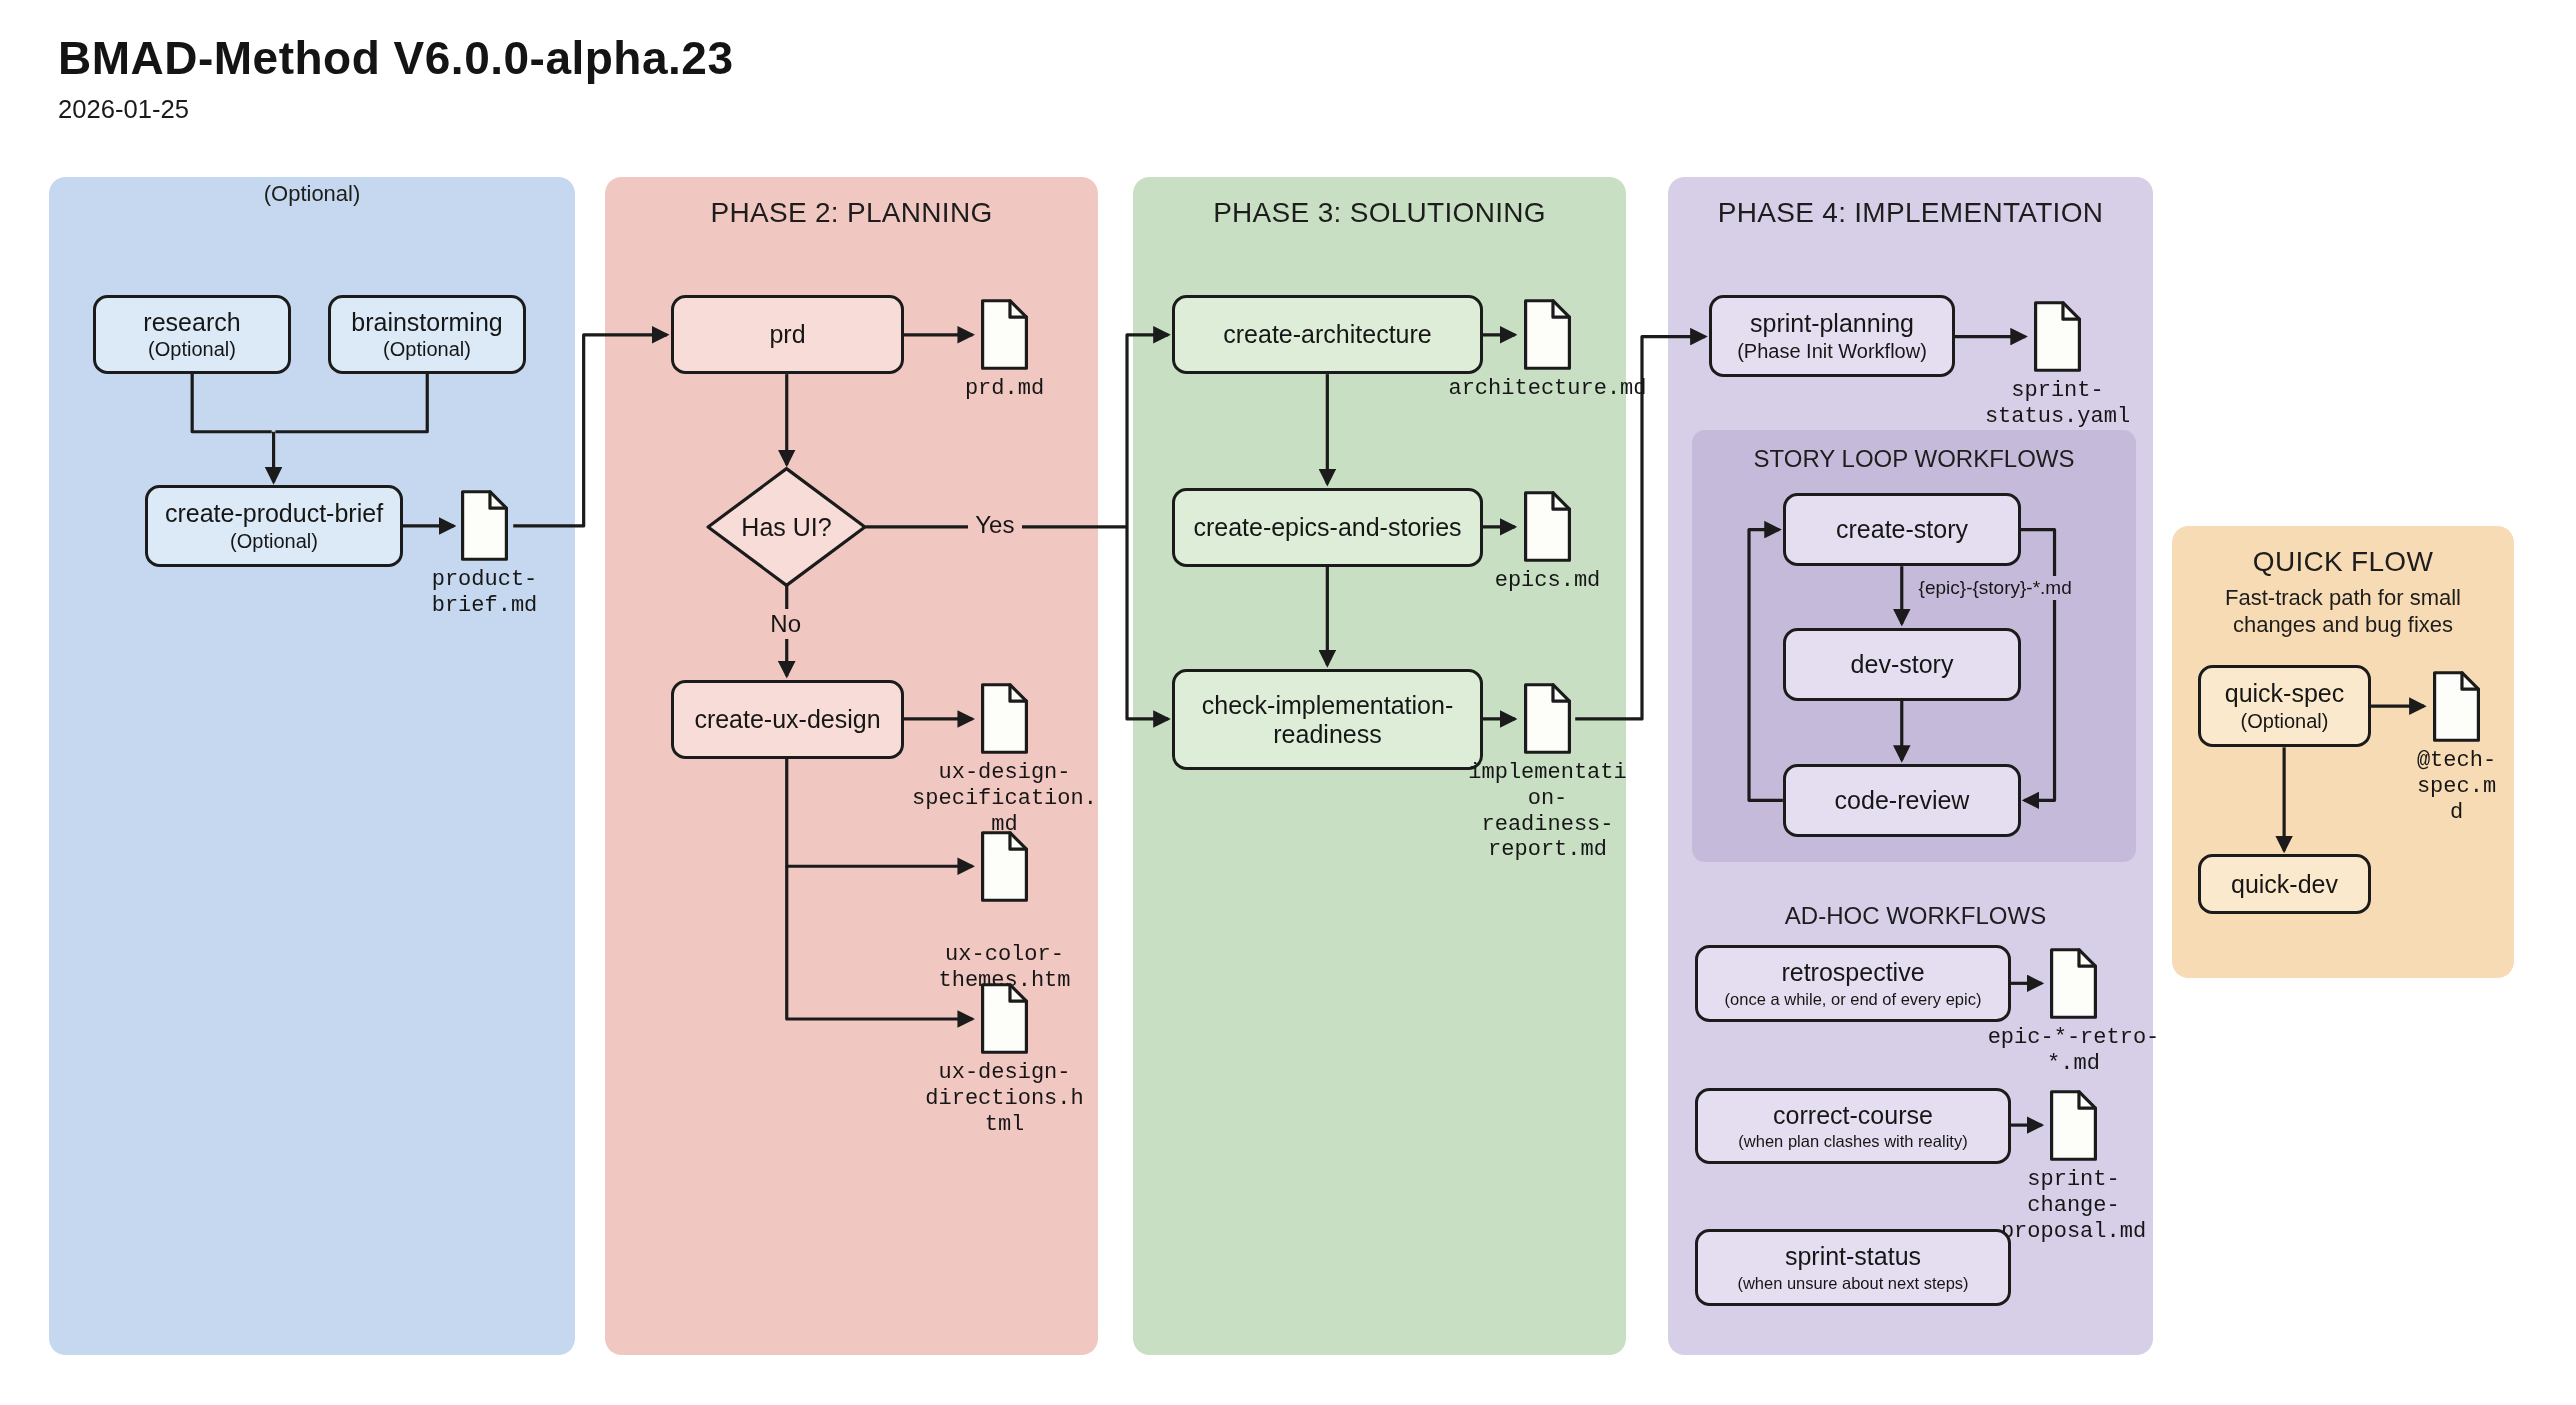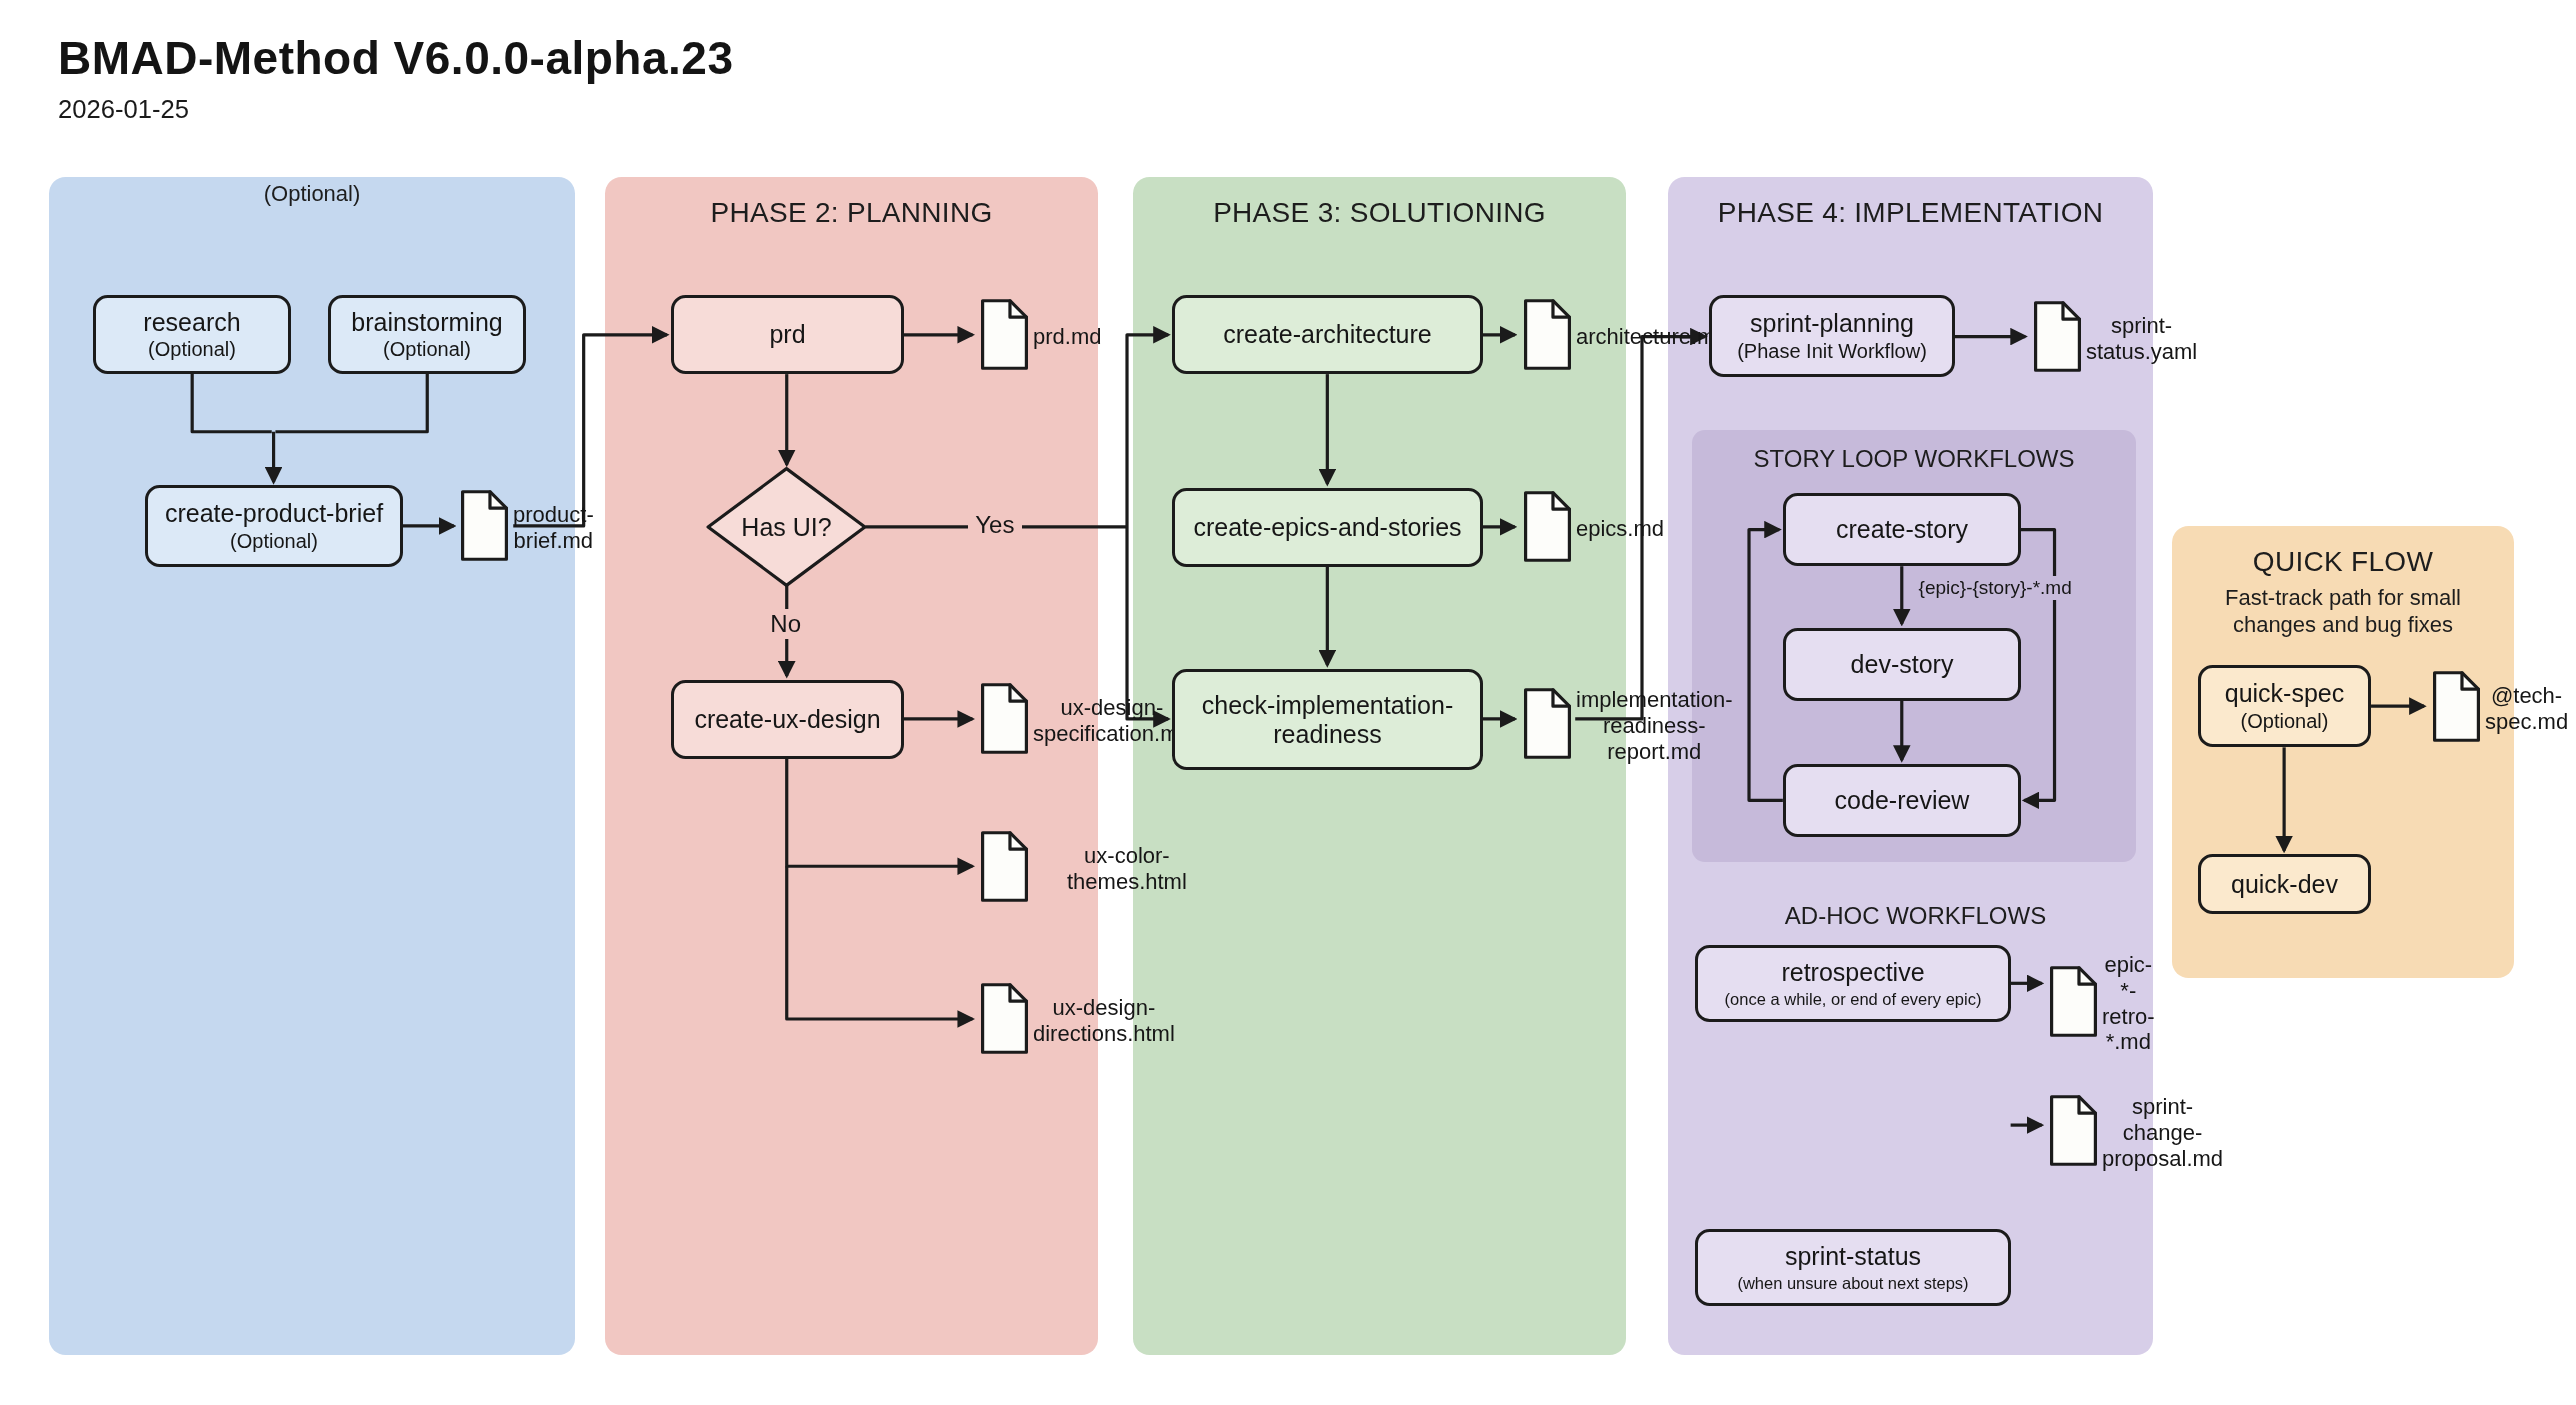--- a/index.html
+++ b/index.html
@@ -26,21 +26,21 @@
   .n-p2{background:var(--phase2-node,#f7dcd8);}
   .n-p3{background:var(--phase3-node,#ddedd8);}
   .n-p4{background:var(--phase4-node,#e5def1);}
   .n-q{background:var(--quick-node,#fbe9cd);}
 
   .diamond-wrap{position:absolute;}
   .diamond-wrap svg{display:block;}
   .diamond-poly{fill:var(--phase2-node,#f7dcd8);stroke:var(--ink,#1b1b1b);stroke-width:3.5;stroke-linejoin:round;}
   .dlabel{position:absolute;left:0;top:0;width:100%;height:100%;display:flex;align-items:center;justify-content:center;font-size:25px;}
 
-  .doc{position:absolute;width:57px;display:flex;align-items:center;}
+  .doc{position:absolute;width:57px;display:flex;flex-direction:column;align-items:center;font-family:Liberation Mono, monospace;}
   .doc-svg{display:block;flex:0 0 auto;}
   .doc-svg path{stroke:var(--ink,#1b1b1b);stroke-width:3.5;stroke-linejoin:round;stroke-linecap:round;}
   .doc-body{fill:var(--doc-fill,#fdfdfa);}
   .doc-fold{fill:none;}
   .doc-label{margin-top:4.6px;font-size:22px;text-align:center;line-height:1.18;overflow-wrap:break-word;color:#161616;}
 
   #edges{position:absolute;left:0;top:0;pointer-events:none;}
   #edges path{fill:none;stroke:var(--ink,#1b1b1b);stroke-width:3.5;stroke-linejoin:round;}
   #ah path{fill:var(--ink,#1b1b1b);stroke:none;}
 
@@ -250,20 +250,24 @@
     <span class="nnote">(once a while, or end of every epic)</span>
   </div>
   <div class="doc" style="left:2045px;top:947px;">
     <svg class="doc-svg" width="57" height="73" viewBox="0 0 62 80">
       <path class="doc-body" d="M7 3 L37 3 L55 21 L55 77 L7 77 Z"></path>
         <path class="doc-fold" d="M37 3 L37 21 L55 21"></path>
     </svg>
     <div class="doc-label" style="width:210px;">epic-*-retro-*.md</div>
   </div>
 
+  <div class="node n-p4 note-sm" style="left:1695px;top:1088px;width:316px;height:76px;">
+    <span class="nlabel">correct-course</span>
+    <span class="nnote">(when plan clashes with reality)</span>
+  </div>
   <div class="doc" style="left:2045px;top:1089px;">
     <svg class="doc-svg" width="57" height="73" viewBox="0 0 62 80">
       <path class="doc-body" d="M7 3 L37 3 L55 21 L55 77 L7 77 Z"></path>
         <path class="doc-fold" d="M37 3 L37 21 L55 21"></path>
     </svg>
     <div class="doc-label" style="width:160px;">sprint-change-proposal.md</div>
   </div>
 
   <div class="node n-p4 note-sm" style="left:1695px;top:1229px;width:316px;height:77px;">
     <span class="nlabel">sprint-status</span>

